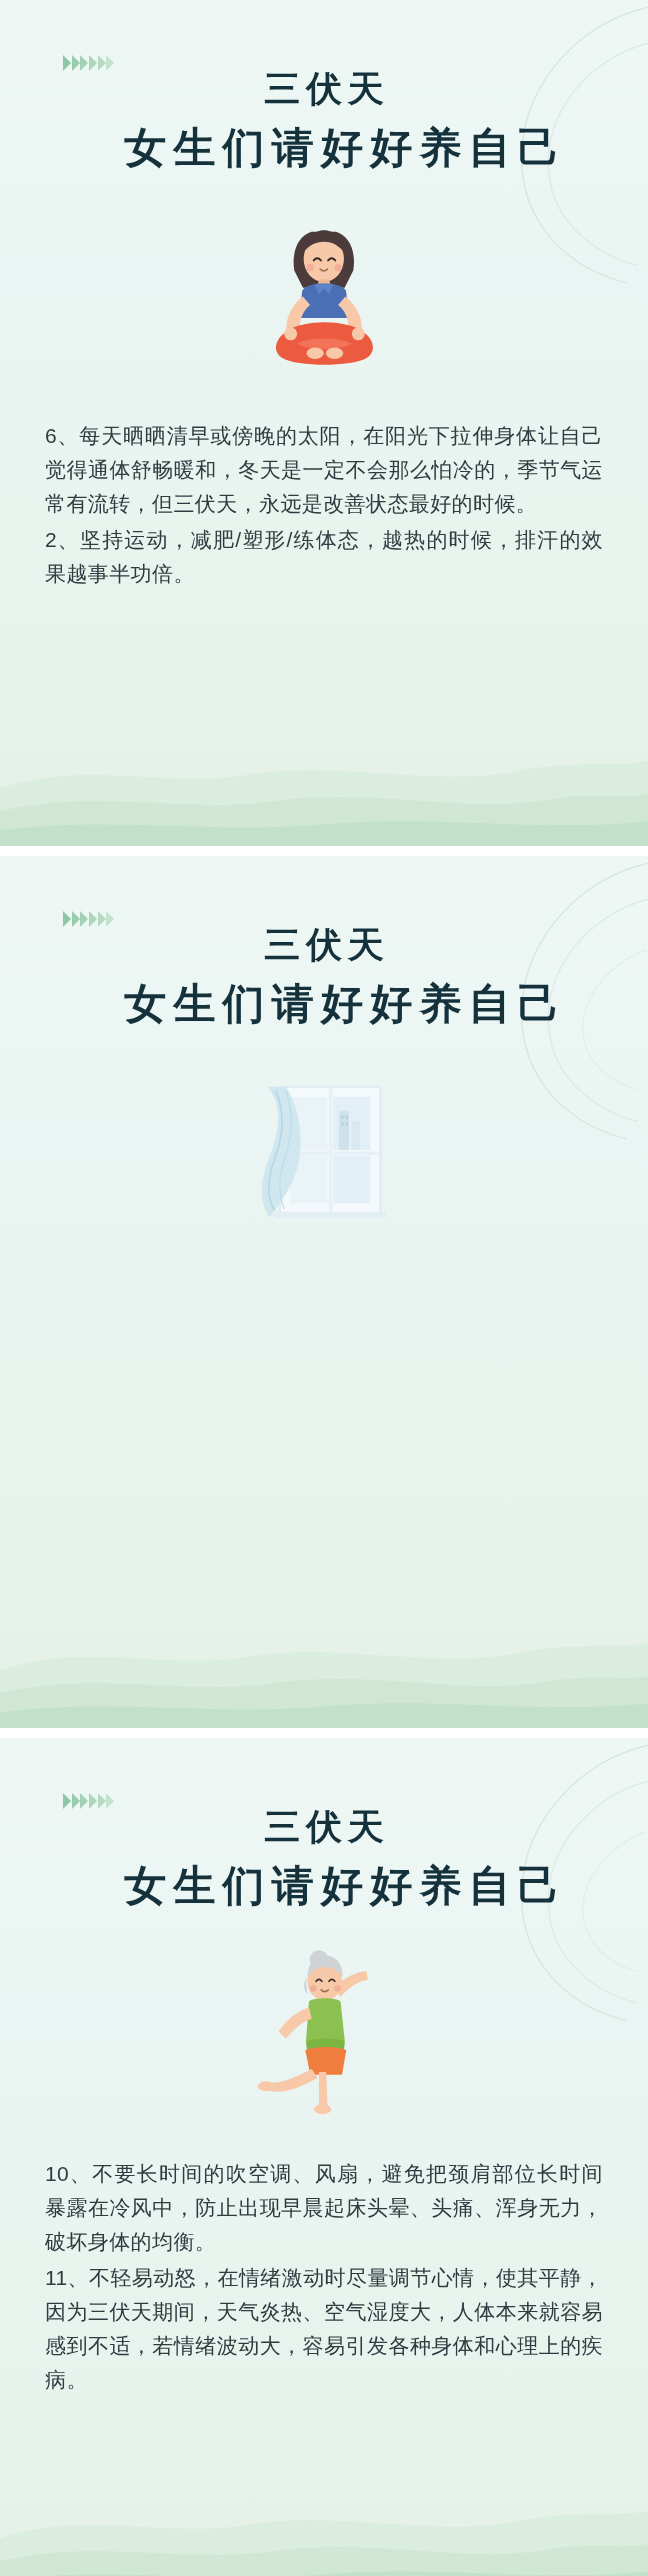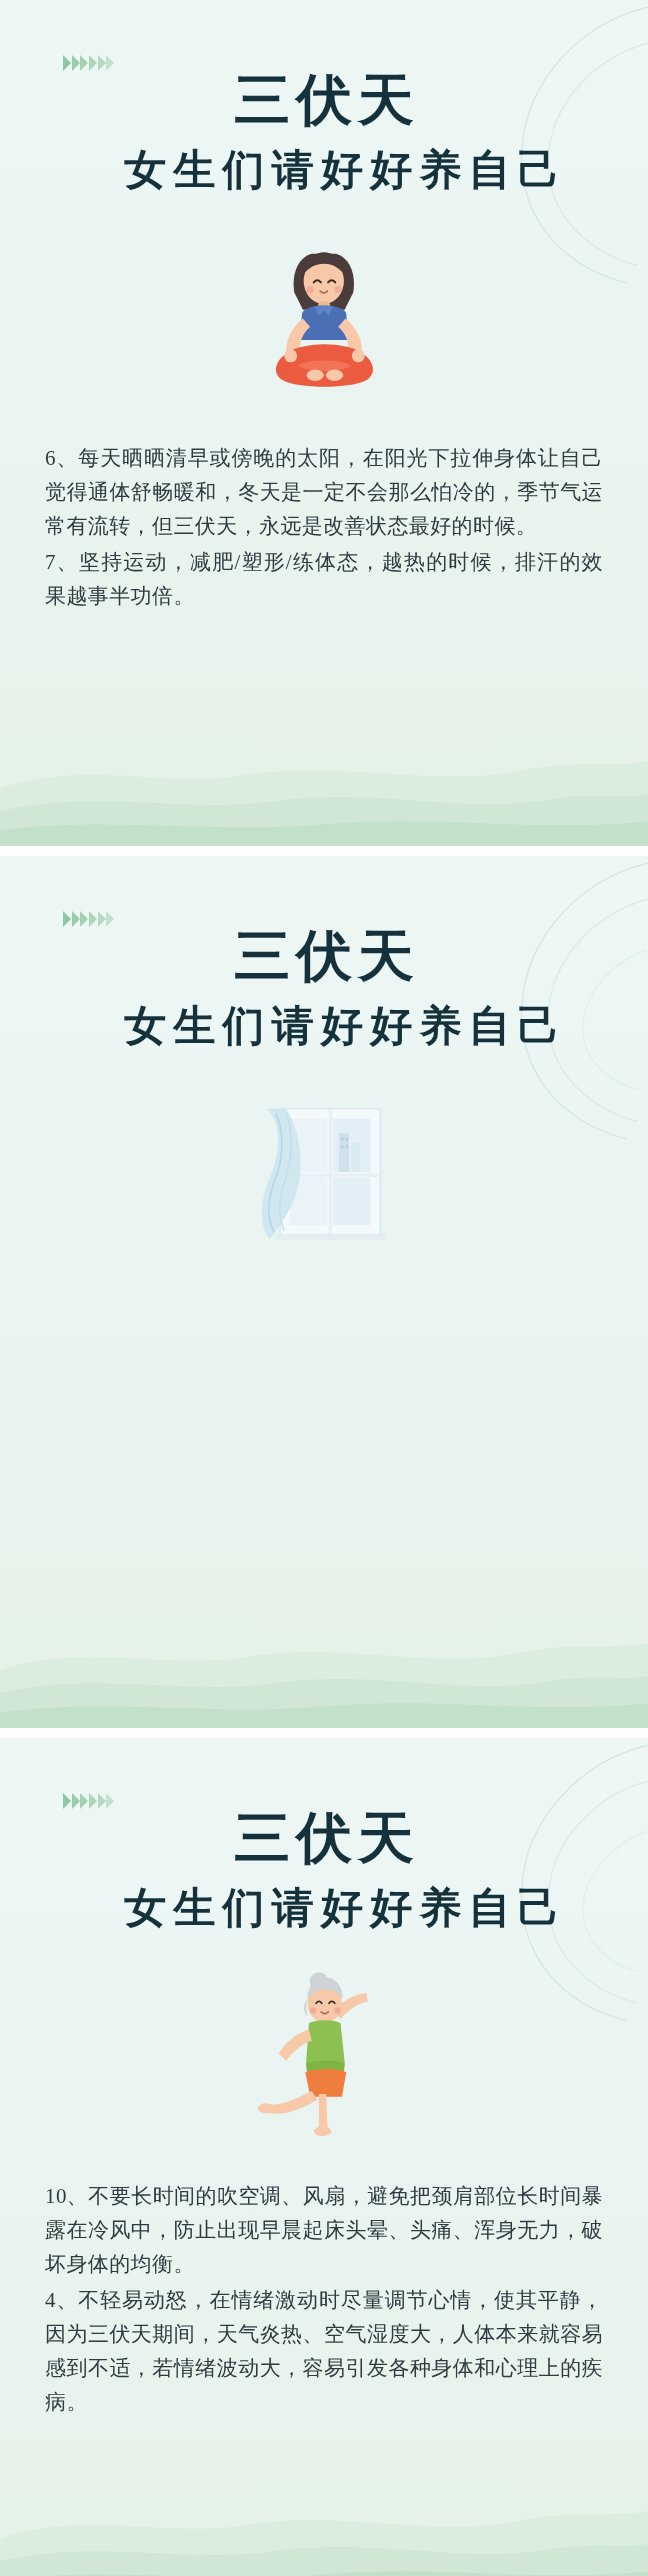--- a/index.html
+++ b/index.html
@@ -68,21 +68,21 @@
 
   
   .titles {
     position: relative;
     padding-top: 69px;
     text-align: center;
     z-index: 3;
   }
   .title-main {
     font-family: "Liberation Sans", "DejaVu Sans", sans-serif;
-    font-size: 56px;
+    font-size: 36px;
     font-weight: bold;
     letter-spacing: 5.8px;
     color: #15323c;
     line-height: 1.1;
     margin: 0;
     text-indent: 5.8px;
   }
   .title-sub {
     font-family: "Liberation Sans", "DejaVu Sans", sans-serif;
     font-size: 42px;
@@ -113,21 +113,21 @@
     z-index: 3;
     margin: 0;
     padding: 29px 45px 0 45px;
     font-family: "Liberation Sans", "DejaVu Sans", sans-serif;
     font-size: 21px;
     line-height: 1.62;
     color: #2f3b40;
     text-align: justify;
     letter-spacing: 0.4px;
   }
-  .body-text p { margin: 0 0 1.4px 0; font-family: Liberation Serif, serif; }
+  .body-text p { margin: 0 0 1.4px 0; }
 
   
   .hills {
     position: absolute;
     left: 0;
     bottom: 0;
     width: 648px;
     height: 166px;
     z-index: 1;
     pointer-events: none;
@@ -194,21 +194,21 @@
         <ellipse cx="117" cy="199" rx="12" ry="8" fill="#f7c9a8"></ellipse>
         <ellipse cx="144" cy="199" rx="12" ry="8" fill="#f7c9a8"></ellipse>
 
         <circle cx="83" cy="172" r="9" fill="#f7c9a8"></circle>
         <circle cx="177" cy="172" r="9" fill="#f7c9a8"></circle>
       </svg>
     </div>
 
     <div class="body-text">
       <p>6、每天晒晒清早或傍晚的太阳，在阳光下拉伸身体让自己觉得通体舒畅暖和，冬天是一定不会那么怕冷的，季节气运常有流转，但三伏天，永远是改善状态最好的时候。</p>
-      <p>7、坚持运动，减肥/塑形/练体态，越热的时候，排汗的效果越事半功倍。</p>
+      <p>2、坚持运动，减肥/塑形/练体态，越热的时候，排汗的效果越事半功倍。</p>
     </div>
 
     <div class="hills">
       <svg width="648" height="166" viewBox="0 0 900 230" preserveAspectRatio="none">
         <path d="M0 150 C 120 110, 230 150, 340 132 C 470 110, 600 150, 720 126 C 800 110, 860 122, 900 112 L900 230 L0 230 Z" fill="#d8ecdc" opacity="0.85"></path>
         <path d="M0 182 C 140 150, 250 186, 380 168 C 520 148, 640 186, 760 166 C 830 154, 870 166, 900 158 L900 230 L0 230 Z" fill="#cde6d3" opacity="0.9"></path>
         <path d="M0 208 C 160 188, 300 214, 450 200 C 610 186, 740 212, 900 196 L900 230 L0 230 Z" fill="#c2e0ca"></path>
       </svg>
     </div>
   </section>
@@ -333,21 +333,21 @@
 
         <path d="M108 178 C 88 188, 64 200, 48 196 L 46 208 C 68 214, 96 202, 116 190 Z" fill="#f7c9a8"></path>
 
         <ellipse cx="44" cy="202" rx="11" ry="7" fill="#f7c9a8"></ellipse>
         <ellipse cx="123" cy="234" rx="12" ry="7" fill="#f7c9a8"></ellipse>
       </svg>
     </div>
 
     <div class="body-text">
       <p>10、不要长时间的吹空调、风扇，避免把颈肩部位长时间暴露在冷风中，防止出现早晨起床头晕、头痛、浑身无力，破坏身体的均衡。</p>
-      <p>4、不轻易动怒，在情绪激动时尽量调节心情，使其平静，因为三伏天期间，天气炎热、空气湿度大，人体本来就容易感到不适，若情绪波动大，容易引发各种身体和心理上的疾病。</p>
+      <p>11、不轻易动怒，在情绪激动时尽量调节心情，使其平静，因为三伏天期间，天气炎热、空气湿度大，人体本来就容易感到不适，若情绪波动大，容易引发各种身体和心理上的疾病。</p>
     </div>
 
     <div class="hills">
       <svg width="648" height="166" viewBox="0 0 900 230" preserveAspectRatio="none">
         <path d="M0 150 C 120 110, 230 150, 340 132 C 470 110, 600 150, 720 126 C 800 110, 860 122, 900 112 L900 230 L0 230 Z" fill="#d8ecdc" opacity="0.85"></path>
         <path d="M0 182 C 140 150, 250 186, 380 168 C 520 148, 640 186, 760 166 C 830 154, 870 166, 900 158 L900 230 L0 230 Z" fill="#cde6d3" opacity="0.9"></path>
         <path d="M0 208 C 160 188, 300 214, 450 200 C 610 186, 740 212, 900 196 L900 230 L0 230 Z" fill="#c2e0ca"></path>
       </svg>
     </div>
   </section>

